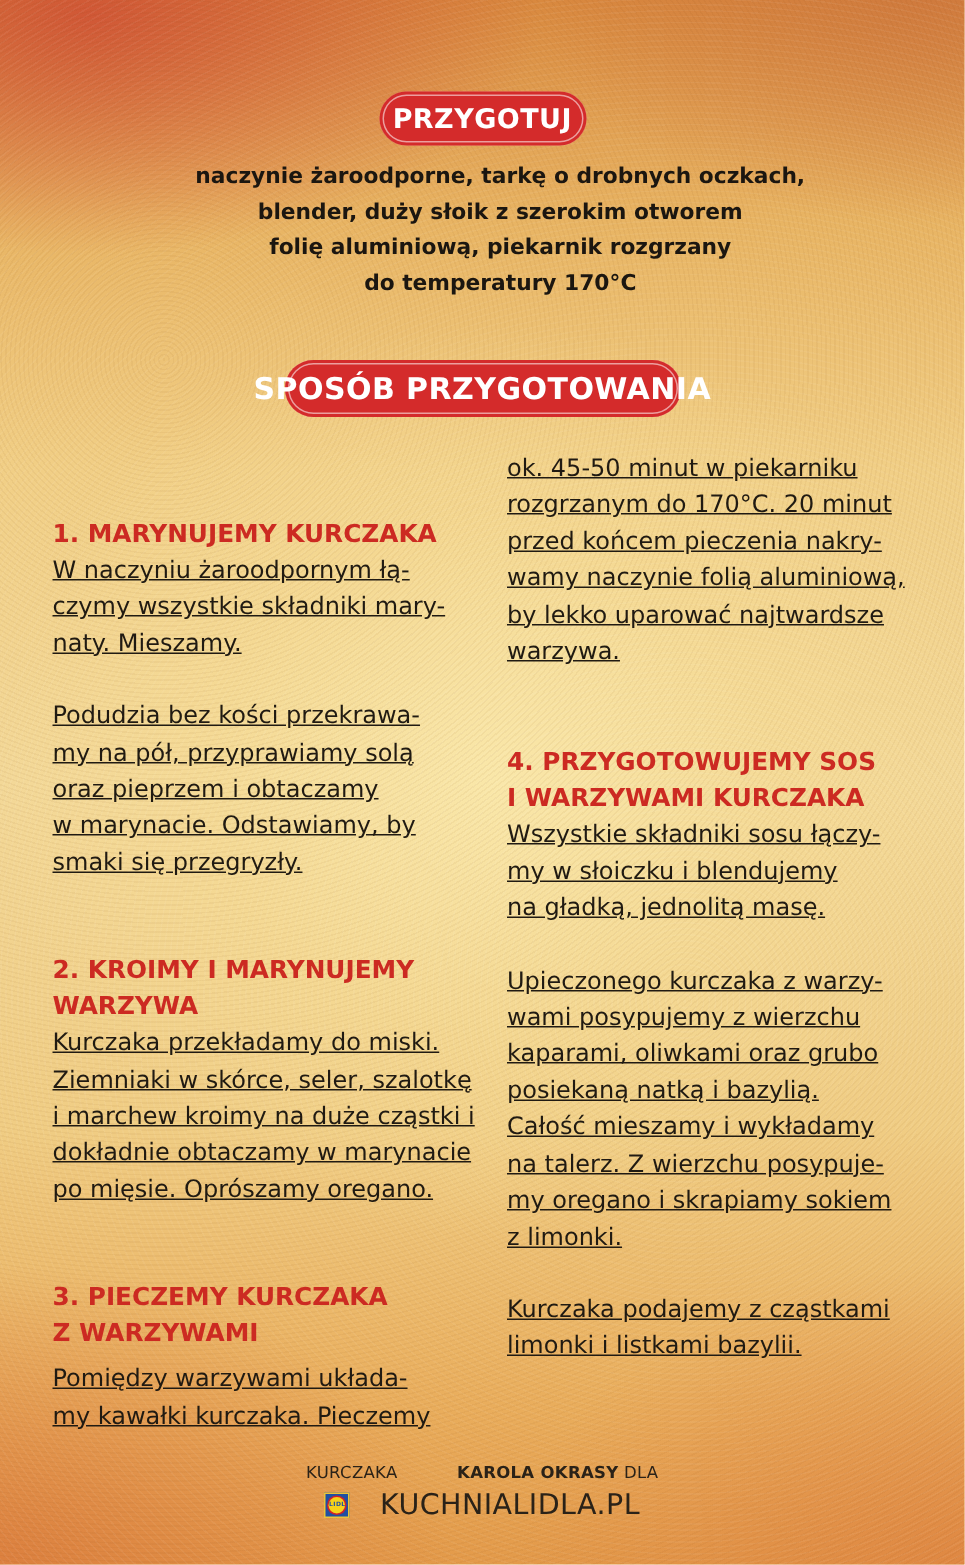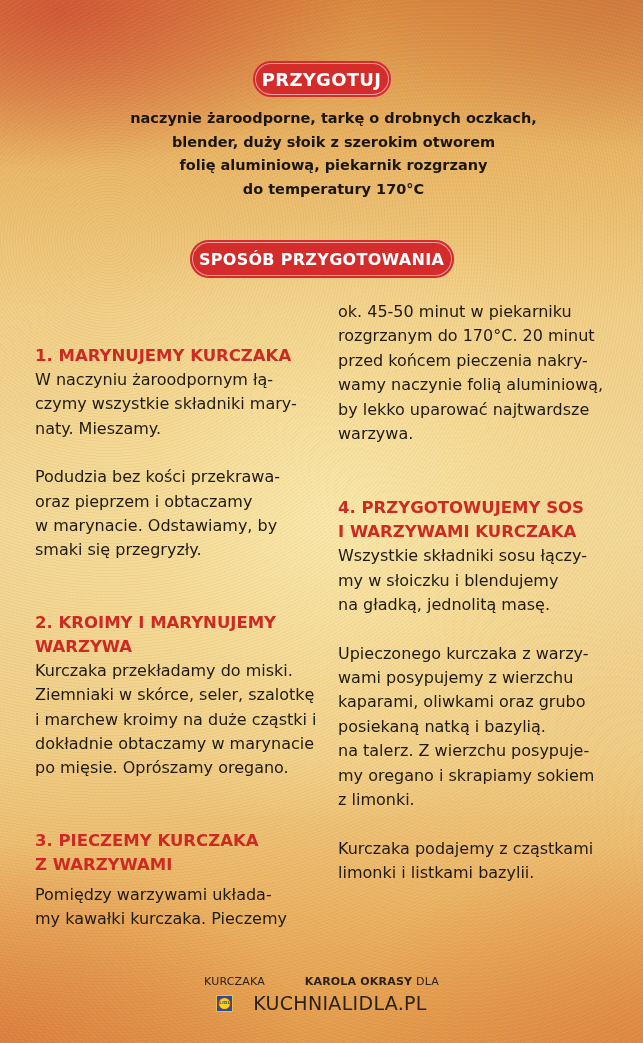--- a/index.html
+++ b/index.html
@@ -22,35 +22,35 @@
   }
   .pill {
     position: absolute; left: 50%; transform: translateX(-50%);
     background: #d42b2b; color: #fff; font-weight: bold;
     border-radius: 22px; padding: 0 16px; white-space: nowrap;
     box-shadow: inset 0 0 0 2px #d42b2b, inset 0 0 0 3px rgba(255,255,255,0.55);
     letter-spacing: 0.3px;
     display: flex; align-items: center; justify-content: center;
   }
   .pill-prepare { top: 61px; height: 36px; font-size: 18px; width: 106px; }
-  .pill-method { top: 240px; height: 38px; font-size: 16px; width: 232px; }
+  .pill-method { top: 240px; height: 38px; font-size: 20px; width: 232px; }
   .tools {
     position: absolute; top: 107px; left: 0; right: 0; text-align: center;
     font-weight: bold; font-size: 14.5px; line-height: 23.5px; color: #1b1610;
   }
   .tools div { white-space: nowrap; padding-left: 24px; }
   .col { position: absolute; top: 300px; width: 300px; color: #201a12; }
   .col-left { left: 35px; margin-top: 44px; }
   .col-right { left: 338px; width: 300px; }
   .step-title {
     color: #cc2a22; font-weight: bold; font-size: 16.5px; line-height: 24px;
     margin: 0; white-space: nowrap;
   }
   .para { font-size: 16px; line-height: 24.4px; margin: 0; white-space: nowrap; }
-  .para div { white-space: nowrap; }
+  .para div { white-space: nowrap; text-decoration: underline; }
   .gap-s { height: 24px; }
   .gap-l { height: 48px; }
   .footer {
     position: absolute; top: 975px; left: 0; right: 0; text-align: center; color: #2a2218;
   }
   .credit { font-size: 11px; letter-spacing: 0.2px; }
   .credit b { font-weight: bold; padding-left: 36px; }
   .site { margin-top: 4px; display: flex; justify-content: center; align-items: center; gap: 20px; font-size: 19px; letter-spacing: 0.3px; }
   .lidl-logo {
     width: 17px; height: 17px; background: #1f4fa3; border: 1px solid #e9c23a; position: relative; box-sizing: border-box;
@@ -86,20 +86,21 @@
   <div class="step">
     <div class="step-title">1. MARYNUJEMY KURCZAKA</div>
     <div class="para">
       <div>W naczyniu żaroodpornym łą-</div>
       <div>czymy wszystkie składniki mary-</div>
       <div>naty. Mieszamy.</div>
     </div>
     <div class="gap-s"></div>
     <div class="para">
       <div>Podudzia bez kości przekrawa-</div>
+      <div>my na pół, przyprawiamy solą</div>
       <div>oraz pieprzem i obtaczamy</div>
       <div>w marynacie. Odstawiamy, by</div>
       <div>smaki się przegryzły.</div>
     </div>
   </div>
 
   <div class="gap-l"></div>
 
   <div class="step">
     <div class="step-title">2. KROIMY I MARYNUJEMY</div>
@@ -144,20 +145,21 @@
       <div>Wszystkie składniki sosu łączy-</div>
       <div>my w słoiczku i blendujemy</div>
       <div>na gładką, jednolitą masę.</div>
     </div>
     <div class="gap-s"></div>
     <div class="para">
       <div>Upieczonego kurczaka z warzy-</div>
       <div>wami posypujemy z wierzchu</div>
       <div>kaparami, oliwkami oraz grubo</div>
       <div>posiekaną natką i bazylią.</div>
+      <div>Całość mieszamy i wykładamy</div>
       <div>na talerz. Z wierzchu posypuje-</div>
       <div>my oregano i skrapiamy sokiem</div>
       <div>z limonki.</div>
     </div>
     <div class="gap-s"></div>
     <div class="para">
       <div>Kurczaka podajemy z cząstkami</div>
       <div>limonki i listkami bazylii.</div>
     </div>
   </div>

